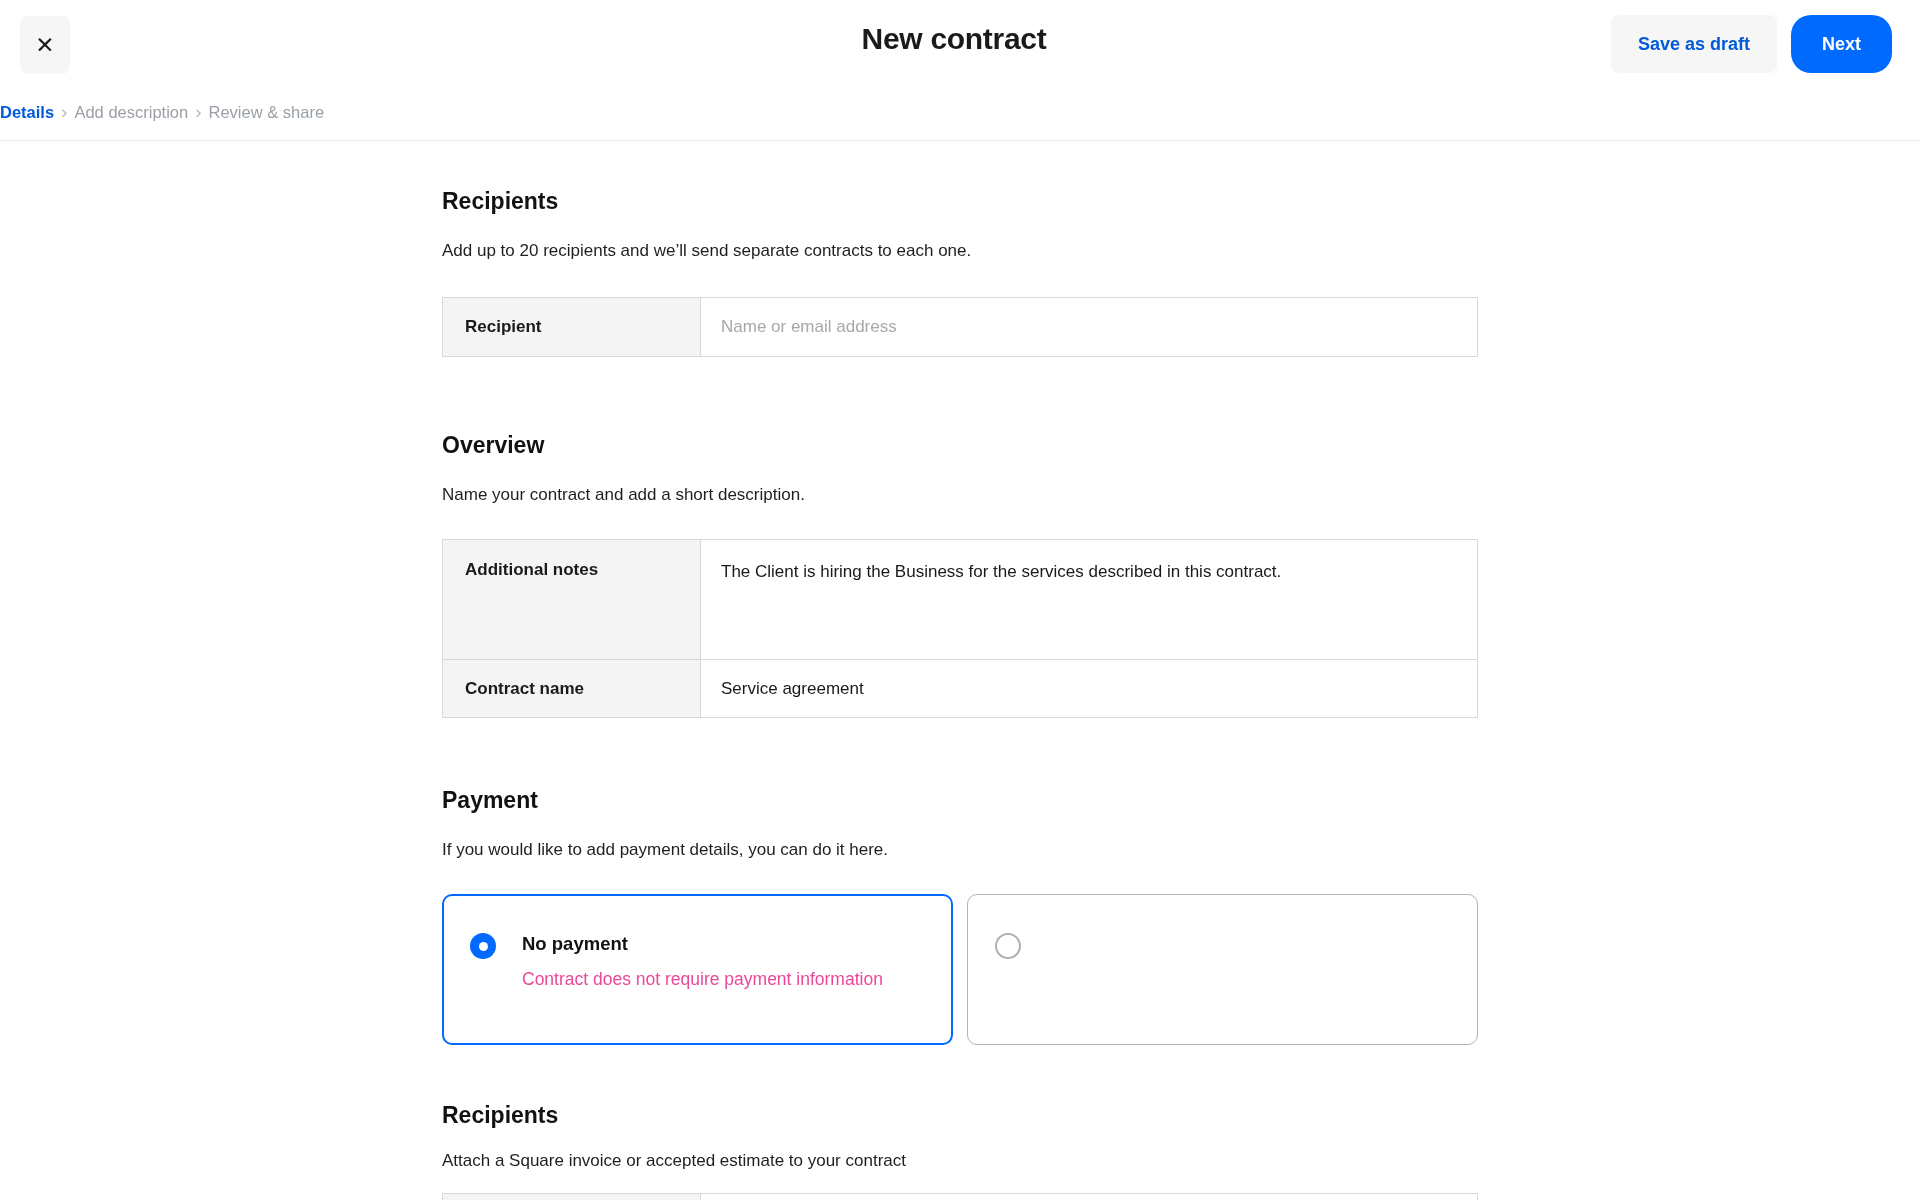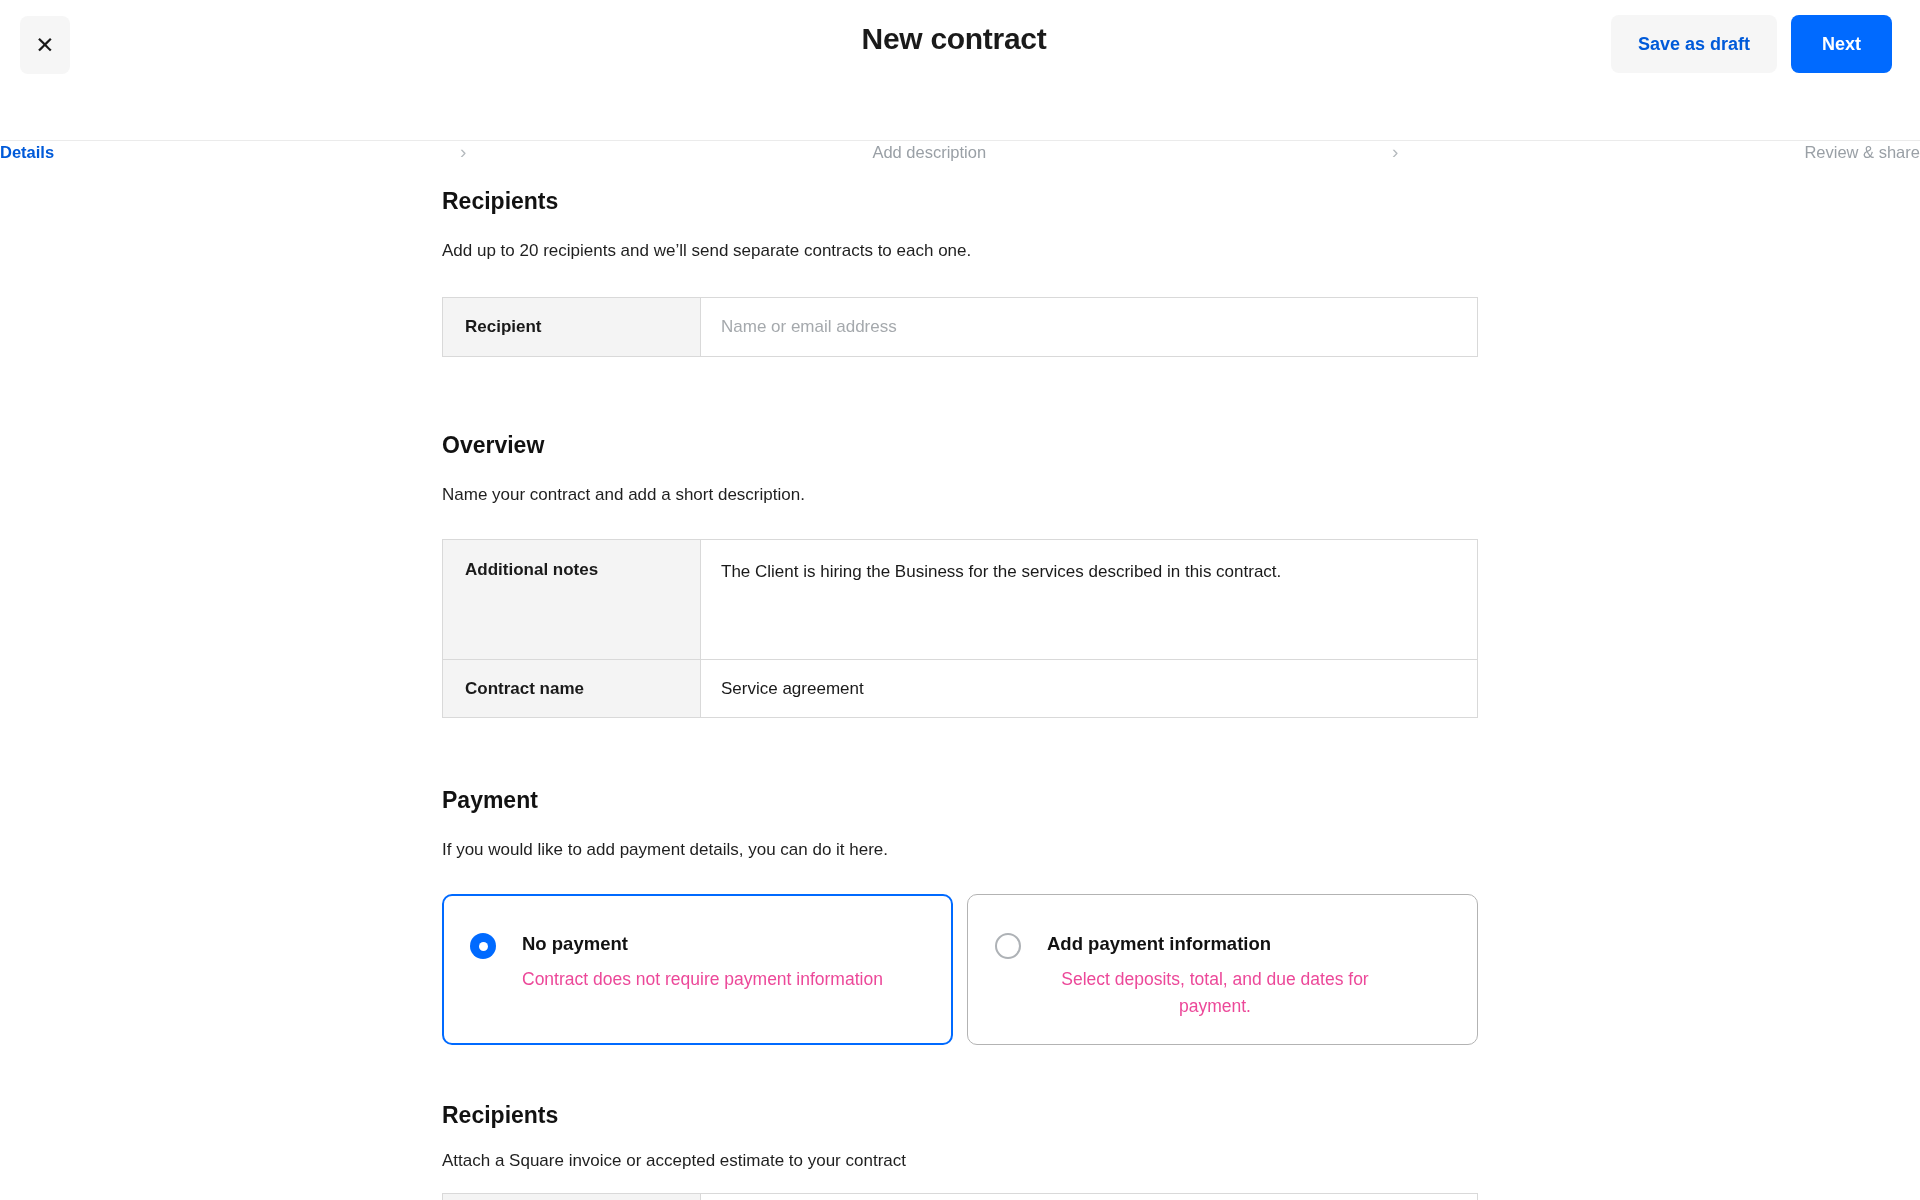--- a/index.html
+++ b/index.html
@@ -19,26 +19,25 @@
   }
   .page-title {
     position: absolute; top: 22px; left: 0; right: 12px;
     text-align: center; font-size: 30px; font-weight: 700; letter-spacing: -0.3px;
   }
   .topbar-actions { position: absolute; top: 15px; right: 28px; display: flex; gap: 14px; }
   .btn { border: none; border-radius: 8px; font-size: 18px; font-weight: 700; cursor: pointer;
          height: 58px; display: flex; align-items: center; justify-content: center;
          font-family: "Liberation Sans", sans-serif; }
   .btn-secondary { background: #f6f6f6; color: #005ad9; padding: 0 27px; }
-  .btn-primary { background: #006aff; color: #ffffff; padding: 0 31px; }
+  .btn-primary { background: #006aff; color: #ffffff; padding: 0 31px; border-radius: 20px; }
   .steps {
     position: absolute; top: 103px; left: 0; right: 0;
-    display: flex; align-items: center; justify-content: space-between; gap: 7px;
+    display: flex; align-items: center; justify-content: flex-start; gap: 7px;
     font-size: 16.5px;
-    margin-top: 40px;
   }
   .step { color: #9aa0a6; font-weight: 400; cursor: default; }
   .step.active { color: #005ad9; font-weight: 700; cursor: pointer; }
   .step-sep { color: #b5babe; font-size: 19px; line-height: 1; transform: translateY(-1px); }
   
   .main { width: 1036px; margin: 0 auto; padding-top: 46px; }
   .section-heading { font-size: 23px; font-weight: 700; line-height: 28px; color: #121212; }
   .section-desc { margin-top: 24px; font-size: 17px; line-height: 24px; color: #1f1f1f; }
   .mt-section { margin-top: 74px; }
   .mt-section-sm { margin-top: 56px; }
@@ -147,24 +146,20 @@
       <span class="radio on">
           <span class="dot"></span>
         </span>
       <div>
         <div class="option-title">No payment</div>
         <div class="option-desc">Contract does not require payment information</div>
       </div>
     </div>
     <div class="option-card">
       <span class="radio off"></span>
-      <div>
-        <div class="option-title">Add payment information</div>
-        <div class="option-desc narrow">Select deposits, total, and due dates for payment.</div>
-      </div>
     </div>
   </div>
 
   <h2 class="section-heading mt-section-sm">Recipients</h2>
   <p class="section-desc" style="margin-top:20px">Attach a Square invoice or accepted estimate to your contract</p>
 
   <div class="field-table attach-table">
     <div class="field-row">
       <div class="field-label-cell"></div>
       <div class="field-value-cell"></div>

